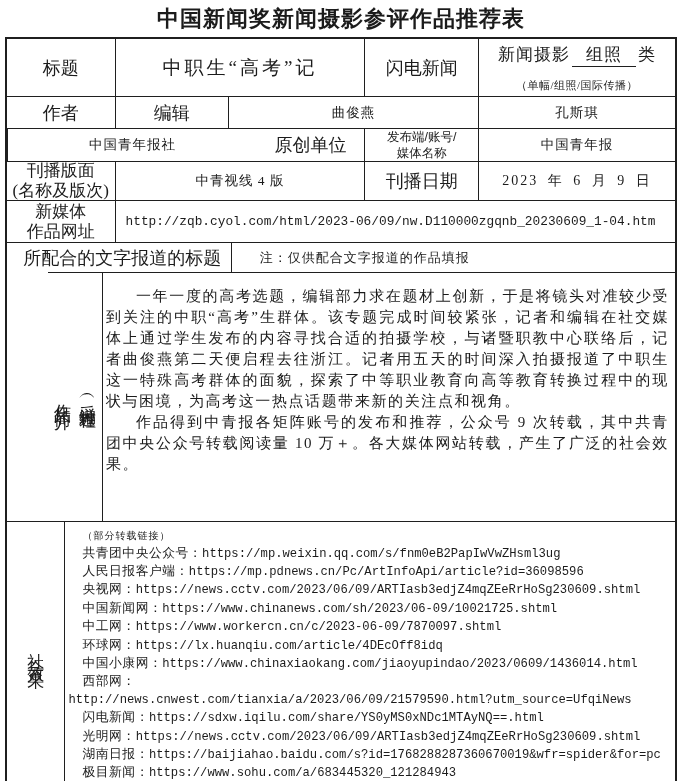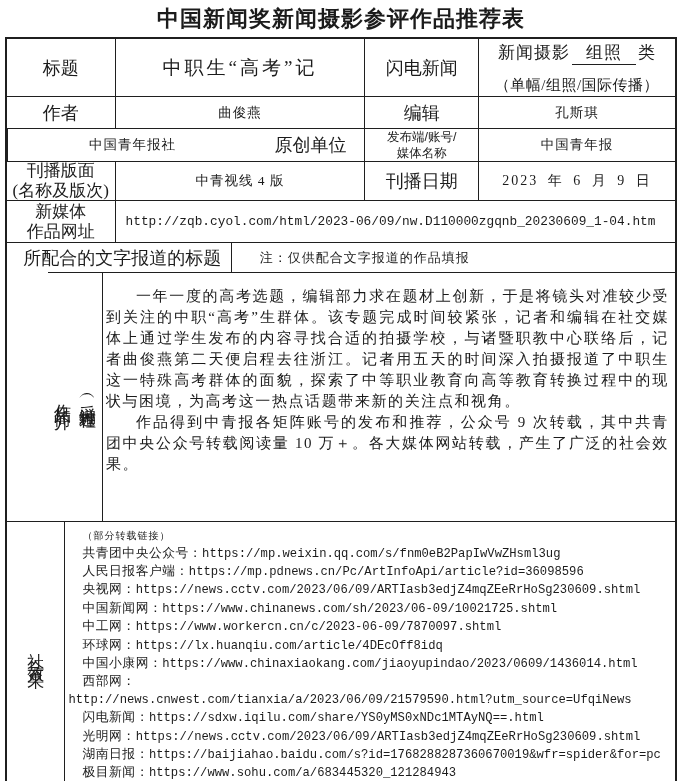--- a/index.html
+++ b/index.html
@@ -30,21 +30,21 @@
   
   .label{font-size:18px;}
   .label-sm{font-size:17px;white-space:pre-line;line-height:1.15;}
   .label-media{font-family:"Liberation Sans",sans-serif;font-size:12.5px;white-space:pre-line;line-height:1.3;}
   .value{font-size:13.5px;letter-spacing:1px;}
   .value-big{font-size:19px;letter-spacing:3px;}
   .value-date{font-size:14px;letter-spacing:2px;word-spacing:4px;text-align:right;}
   .cat-cell{flex-direction:column;}
   .cat-line1{font-size:17px;letter-spacing:1px;}
   .cat-underline{display:inline-block;border-bottom:1.5px solid #1f1f1f;padding:0 14px;margin:0 2px;}
-  .cat-line2{font-size:15px;margin-top:11px;letter-spacing:0.5px;}
+  .cat-line2{font-size:11px;margin-top:11px;letter-spacing:0.5px;}
   .url-cell{justify-content:flex-start;padding-left:10px;}
   .url-text{font-family:"Liberation Mono",monospace;font-size:12.8px;letter-spacing:0;}
   .note-cell{justify-content:flex-start;padding-left:28px;}
   .note-text{font-size:13px;letter-spacing:1px;}
   
   .vwrap{display:flex;gap:2px;align-items:center;justify-content:center;}
   .vtext{writing-mode:vertical-rl;font-size:17px;letter-spacing:3px;}
   .vtext-effect{writing-mode:vertical-rl;font-size:17px;letter-spacing:7px;}
   
   .intro-cell{display:block;text-align:justify;padding:13px 6px 0 3px;}
@@ -75,22 +75,22 @@
       <div class="cell w-v2 cat-cell">
         <div class="cat-line1">
           <span>新闻摄影</span><span class="cat-underline">组照</span><span>类</span>
         </div>
         <div class="cat-line2">（单幅/组照/国际传播）</div>
       </div>
     </div>
 
     <div class="row r2">
       <div class="cell fc w-l1 label">作者</div>
+      <div class="cell w-l2 label">编辑</div>
       <div class="cell w-v1 value">曲俊燕</div>
-      <div class="cell w-l2 label">编辑</div>
       <div class="cell w-v2 value">孔斯琪</div>
     </div>
 
     <div class="row r3">
       <div class="cell w-v1 value">中国青年报社</div>
       <div class="cell fc w-l1 label">原创单位</div>
       <div class="cell w-l2 label-media">发布端/账号/
 媒体名称</div>
       <div class="cell w-v2 value">中国青年报</div>
     </div>

